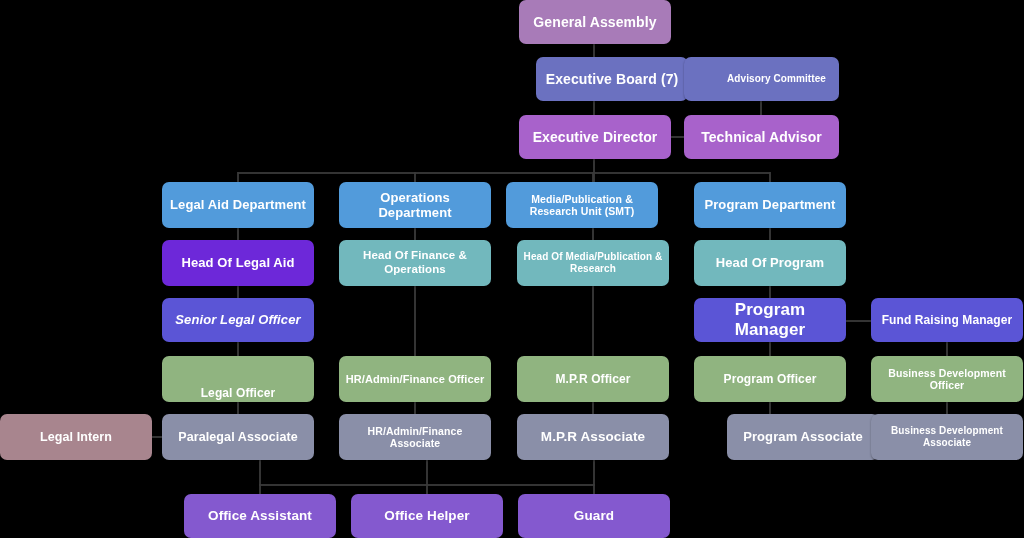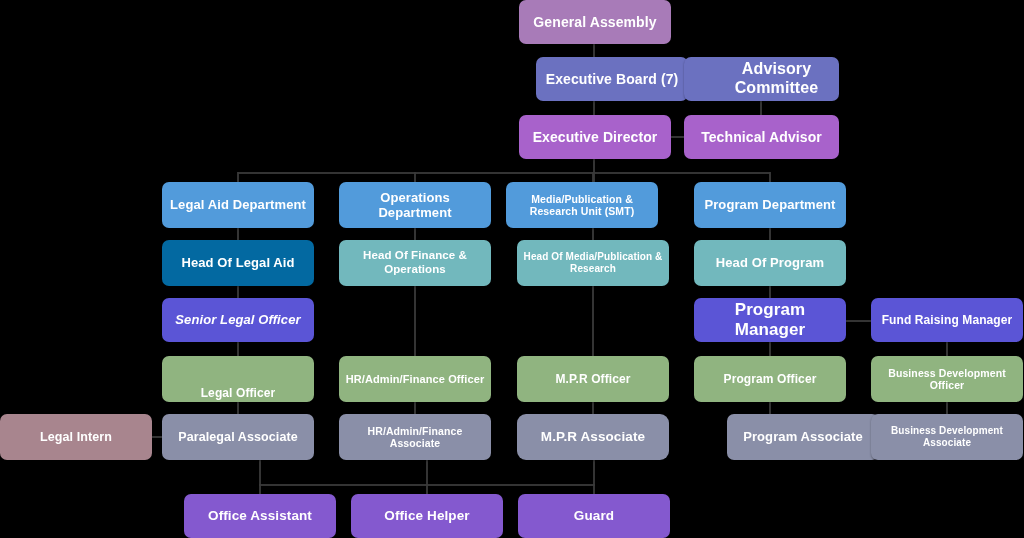--- a/index.html
+++ b/index.html
@@ -76,42 +76,42 @@
     <div class="connector" style="left: 259px; top: 484px; width: 336px; height: 2px;"></div>
     <div class="connector" style="left: 259px; top: 459px; width: 2px; height: 36px;"></div>
     <div class="connector" style="left: 426px; top: 459px; width: 2px; height: 36px;"></div>
     <div class="connector" style="left: 593px; top: 459px; width: 2px; height: 36px;"></div>
     <div class="node" style="left: 519px; top: 0px; width: 152px; height: 44px; background: rgb(168, 123, 184); color: rgb(255, 255, 255); font-size: 14px;">
       <span class="label">General Assembly</span>
     </div>
     <div class="node" style="left: 536px; top: 57px; width: 152px; height: 44px; background: rgb(107, 113, 192); color: rgb(255, 255, 255); font-size: 14px;">
       <span class="label">Executive Board (7)</span>
     </div>
-    <div class="node" style="left: 684px; top: 57px; width: 155px; height: 44px; background: rgb(107, 113, 192); color: rgb(255, 255, 255); font-size: 16px; padding-left: 36px;">
+    <div class="node" style="left: 684px; top: 57px; width: 155px; height: 44px; background: rgb(107, 113, 192); color: rgb(255, 255, 255); font-size: 10px; padding-left: 36px;">
       <span class="label">Advisory Committee</span>
     </div>
     <div class="node" style="left: 519px; top: 115px; width: 152px; height: 44px; background: rgb(168, 98, 203); color: rgb(255, 255, 255); font-size: 14px;">
       <span class="label">Executive Director</span>
     </div>
     <div class="node" style="left: 684px; top: 115px; width: 155px; height: 44px; background: rgb(168, 98, 203); color: rgb(255, 255, 255); font-size: 14px;">
       <span class="label">Technical Advisor</span>
     </div>
     <div class="node" style="left: 162px; top: 182px; width: 152px; height: 46px; background: rgb(82, 155, 219); color: rgb(255, 255, 255); font-size: 13px;">
       <span class="label">Legal Aid Department</span>
     </div>
     <div class="node" style="left: 339px; top: 182px; width: 152px; height: 46px; background: rgb(82, 155, 219); color: rgb(255, 255, 255); font-size: 13px;">
       <span class="label">Operations Department</span>
     </div>
     <div class="node" style="left: 506px; top: 182px; width: 152px; height: 46px; background: rgb(82, 155, 219); color: rgb(255, 255, 255); font-size: 10.5px;">
       <span class="label">Media/Publication &amp; Research Unit (SMT)</span>
     </div>
     <div class="node" style="left: 694px; top: 182px; width: 152px; height: 46px; background: rgb(82, 155, 219); color: rgb(255, 255, 255); font-size: 13px;">
       <span class="label">Program Department</span>
     </div>
-    <div class="node" style="left: 162px; top: 240px; width: 152px; height: 46px; background: #0369a1; color: rgb(255, 255, 255); font-size: 13px;">
+    <div class="node" style="left: 162px; top: 240px; width: 152px; height: 46px; background: #6d28d9; color: rgb(255, 255, 255); font-size: 13px;">
       <span class="label">Head Of Legal Aid</span>
     </div>
     <div class="node" style="left: 339px; top: 240px; width: 152px; height: 46px; background: rgb(114, 184, 189); color: rgb(255, 255, 255); font-size: 11.5px;">
       <span class="label">Head Of Finance &amp; Operations</span>
     </div>
     <div class="node" style="left: 517px; top: 240px; width: 152px; height: 46px; background: rgb(114, 184, 189); color: rgb(255, 255, 255); font-size: 10px;">
       <span class="label">Head Of Media/Publication &amp; Research</span>
     </div>
     <div class="node" style="left: 694px; top: 240px; width: 152px; height: 46px; background: rgb(114, 184, 189); color: rgb(255, 255, 255); font-size: 13px;">
       <span class="label">Head Of Program</span>
@@ -142,21 +142,21 @@
     </div>
     <div class="node" style="left: 0px; top: 414px; width: 152px; height: 46px; background: rgb(168, 133, 142); color: rgb(255, 255, 255); font-size: 12.5px;">
       <span class="label">Legal Intern</span>
     </div>
     <div class="node" style="left: 162px; top: 414px; width: 152px; height: 46px; background: rgb(138, 143, 168); color: rgb(255, 255, 255); font-size: 12.5px;">
       <span class="label">Paralegal Associate</span>
     </div>
     <div class="node" style="left: 339px; top: 414px; width: 152px; height: 46px; background: rgb(138, 143, 168); color: rgb(255, 255, 255); font-size: 10.5px;">
       <span class="label">HR/Admin/Finance Associate</span>
     </div>
-    <div class="node" style="left: 517px; top: 414px; width: 152px; height: 46px; background: rgb(138, 143, 168); color: rgb(255, 255, 255); font-size: 13.5px; border-radius: 9px;">
+    <div class="node" style="left: 517px; top: 414px; width: 152px; height: 46px; background: rgb(138, 143, 168); color: rgb(255, 255, 255); font-size: 13.5px;">
       <span class="label">M.P.R Associate</span>
     </div>
     <div class="node" style="left: 727px; top: 414px; width: 152px; height: 46px; background: rgb(138, 143, 168); color: rgb(255, 255, 255); font-size: 13px;">
       <span class="label">Program Associate</span>
     </div>
     <div class="node" style="left: 871px; top: 414px; width: 152px; height: 46px; background: rgb(138, 143, 168); color: rgb(255, 255, 255); font-size: 10px;">
       <span class="label">Business Development Associate</span>
     </div>
     <div class="node" style="left: 184px; top: 494px; width: 152px; height: 44px; background: rgb(132, 89, 207); color: rgb(255, 255, 255); font-size: 13.5px;">
       <span class="label">Office Assistant</span>

